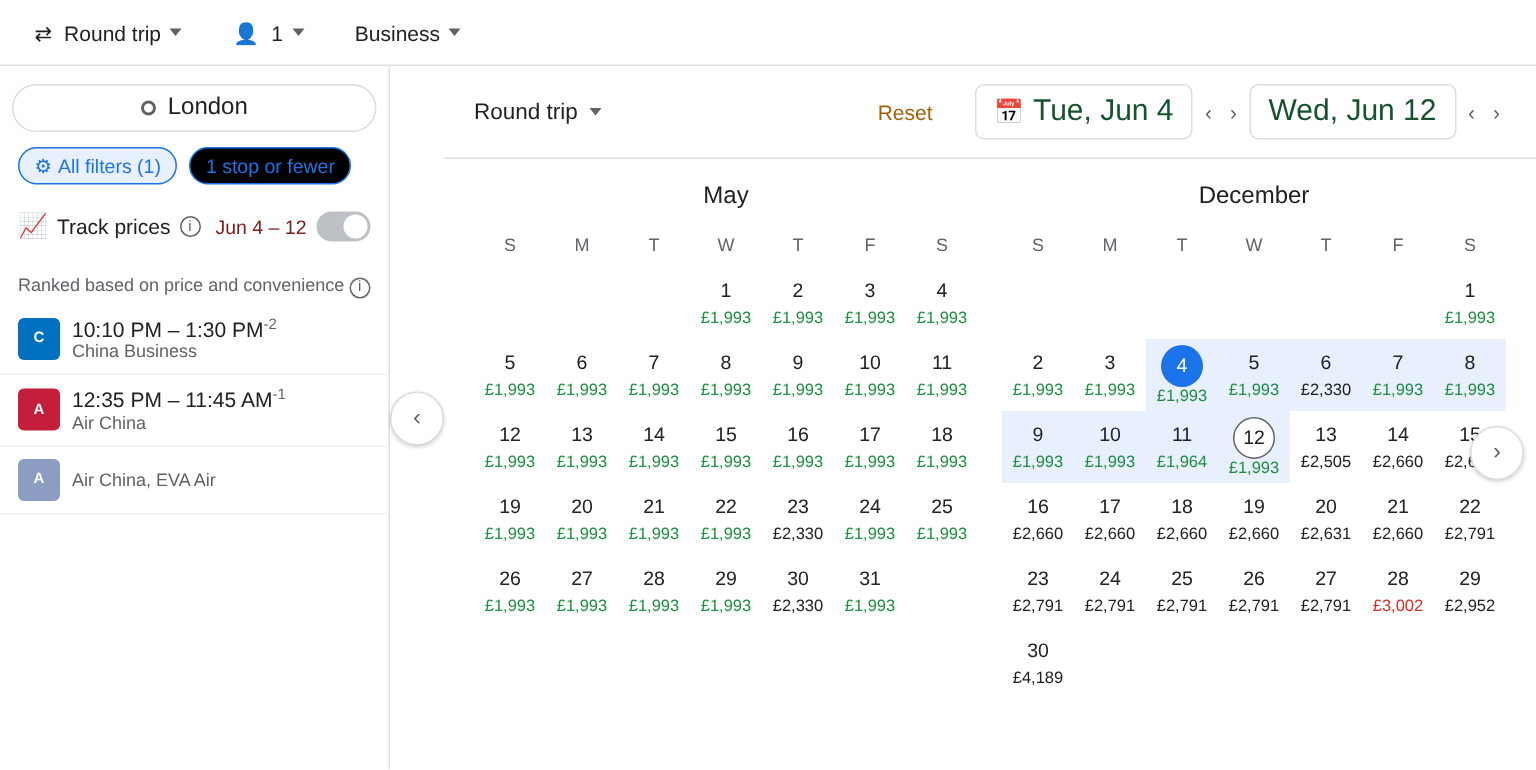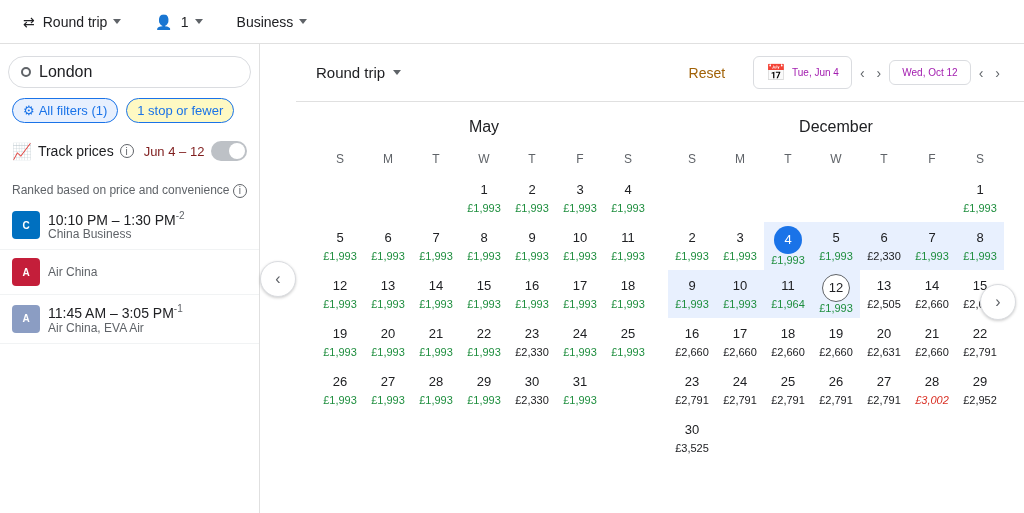--- a/index.html
+++ b/index.html
@@ -22,36 +22,36 @@
 
     
     .main-layout { display: flex; height: calc(513px - 44px); }
     .left-panel {
       width: 260px; border-right: 1px solid #e0e0e0;
       padding: 8px 0; flex-shrink: 0; overflow: hidden;
     }
     .search-row {
       display: flex; align-items: center; gap: 8px;
       padding: 6px 12px; margin: 4px 8px;
-      border: 1px solid #dadce0; border-radius: 24px;
+      border: 1px solid #dadce0; border-radius: 24px; justify-content: center;
     }
     .search-circle { width: 10px; height: 10px; border: 2px solid #5f6368; border-radius: 50%; flex-shrink: 0; }
     .search-text { font-size: 16px; color: #202124; font-weight: 400; }
     .filters-row {
       display: flex; align-items: center; gap: 8px;
       padding: 6px 12px; margin-top: 4px;
     }
     .filter-btn {
       display: flex; align-items: center; gap: 4px;
       border: 1px solid #dadce0; border-radius: 20px;
       padding: 4px 10px; cursor: pointer; font-size: 13px; color: #202124;
       background: none;
     }
     .filter-btn.active { background: #e8f0fe; border-color: #1a73e8; color: #1a73e8; }
-    .stop-filter { background: #fef9c3; border: 1px solid #1a73e8; color: #1a73e8; border-radius: 20px; padding: 4px 10px; font-size: 13px; cursor: pointer; }
+    .stop-filter { background: #000000; border: 1px solid #1a73e8; color: #1a73e8; border-radius: 20px; padding: 4px 10px; font-size: 13px; cursor: pointer; }
     .track-row {
       display: flex; align-items: center; gap: 6px;
       padding: 10px 12px; margin-top: 2px;
     }
     .track-icon { color: #1a73e8; font-size: 16px; }
     .track-label { font-size: 14px; color: #202124; }
     .track-date { font-size: 13px; color: #7f1d1d; margin-left: 4px; }
     .toggle {
       width: 36px; height: 20px; background: #bdc1c6; border-radius: 10px;
       margin-left: auto; position: relative; cursor: pointer;
@@ -101,21 +101,21 @@
     .reset-btn { color: #a16207; font-size: 14px; cursor: pointer; margin-left: auto; font-weight: 500; }
     .date-selector {
       display: flex; align-items: center; gap: 4px; margin-left: 20px;
     }
     .date-box {
       display: flex; align-items: center; gap: 6px;
       border: 1px solid #dadce0; border-radius: 6px; padding: 6px 12px;
       cursor: pointer;
     }
     .cal-icon { color: #5f6368; font-size: 16px; }
-    .date-text { font-size: 10px; color: #a21caf; }
+    .date-text { font-size: 20px; color: #14532d; }
     .date-nav-btn { background: none; border: none; cursor: pointer; color: #5f6368; font-size: 14px; padding: 2px 4px; }
 
     
     .calendars-wrapper {
       display: flex; gap: 16px; padding: 16px 20px;
       overflow: hidden;
     }
     .calendar { flex: 1; }
     .cal-month-title { text-align: center; font-size: 16px; font-weight: 500; color: #202124; margin-bottom: 12px; }
     .cal-grid {
@@ -129,21 +129,21 @@
     .cal-cell {
       text-align: center; padding: 4px 2px; min-height: 48px;
       display: flex; flex-direction: column; align-items: center; justify-content: flex-start;
       cursor: pointer; border-radius: 0; position: relative;
     }
     .cal-cell.empty { cursor: default; }
     .cal-day { font-size: 13px; color: #202124; font-weight: 400; line-height: 24px; }
     .cal-price { font-size: 11px; color: #1e8e3e; }
     .cal-price.low { color: #1e8e3e; text-align: center; }
     .cal-price.medium { color: #202124; }
-    .cal-price.high { color: #d93025; font-style: italic; }
+    .cal-price.high { color: #d93025; }
 
     
     .cal-cell.selected-depart .cal-day {
       background: #1a73e8; color: #fff; border-radius: 50%;
       width: 28px; height: 28px; display: flex; align-items: center; justify-content: center;
     }
     .cal-cell.selected-depart { background: #e8f0fe; }
     .cal-cell.in-range { background: #e8f0fe; }
     
     .cal-cell.selected-return .cal-day {
@@ -219,27 +219,27 @@
         <div class="flight-item">
           <div class="airline-logo" style="background: rgb(0, 112, 192);">C</div>
           <div class="flight-info">
             <div class="flight-time">10:10 PM – 1:30 PM<sup class="superscript">-2</sup></div>
             <div class="flight-airline">China Business</div>
           </div>
         </div>
         <div class="flight-item">
           <div class="airline-logo" style="background: rgb(196, 30, 58);">A</div>
           <div class="flight-info">
+            <div class="flight-time">12:35 PM – 11:45 AM<sup class="superscript">-1</sup></div>
             <div class="flight-airline">Air China</div>
           </div>
         </div>
         <div class="flight-item">
           <div class="airline-logo" style="background: rgb(139, 157, 195);">A</div>
           <div class="flight-info">
-            <div class="flight-time">11:45 AM – 3:05 PM<sup class="superscript">-1</sup></div>
             <div class="flight-airline">Air China, EVA Air</div>
           </div>
         </div>
       </div>
   </div>
 
   <div class="nav-arrow-left" style="position:relative;left:0;top:0;transform:none;margin-top:auto;margin-bottom:auto;align-self:center;">‹</div>
 
   <div class="right-panel">
 
@@ -251,21 +251,21 @@
       <span class="reset-btn">Reset</span>
 
       <div class="date-selector">
         <div class="date-box">
           <span class="cal-icon">📅</span>
           <span class="date-text">Tue, Jun 4</span>
         </div>
         <button class="date-nav-btn">‹</button>
         <button class="date-nav-btn">›</button>
         <div class="date-box">
-          <span class="date-text">Wed, Oct 12</span>
+          <span class="date-text">Wed, Jun 12</span>
         </div>
         <button class="date-nav-btn">‹</button>
         <button class="date-nav-btn">›</button>
       </div>
     </div>
 
     <div class="calendars-wrapper">
       <div class="calendar" id="may-calendar">
           <div class="cal-month-title">May</div>
           <div class="cal-grid">
@@ -533,21 +533,21 @@
             <div class="cal-cell">
               <div class="cal-day">28</div>
               <div class="cal-price high">£3,002</div>
             </div>
             <div class="cal-cell">
               <div class="cal-day">29</div>
               <div class="cal-price medium">£2,952</div>
             </div>
             <div class="cal-cell">
               <div class="cal-day">30</div>
-              <div class="cal-price medium">£3,525</div>
+              <div class="cal-price medium">£4,189</div>
             </div>
             <div class="cal-cell empty"></div>
             <div class="cal-cell empty"></div>
             <div class="cal-cell empty"></div>
             <div class="cal-cell empty"></div>
             <div class="cal-cell empty"></div>
             <div class="cal-cell empty"></div>
           </div>
         </div>
     </div>

